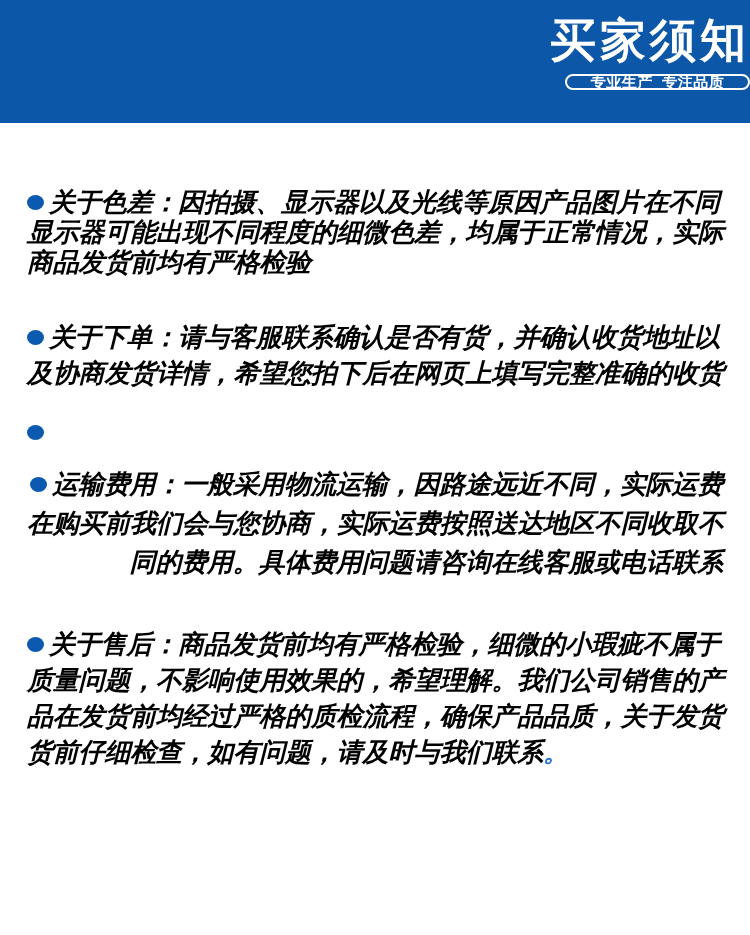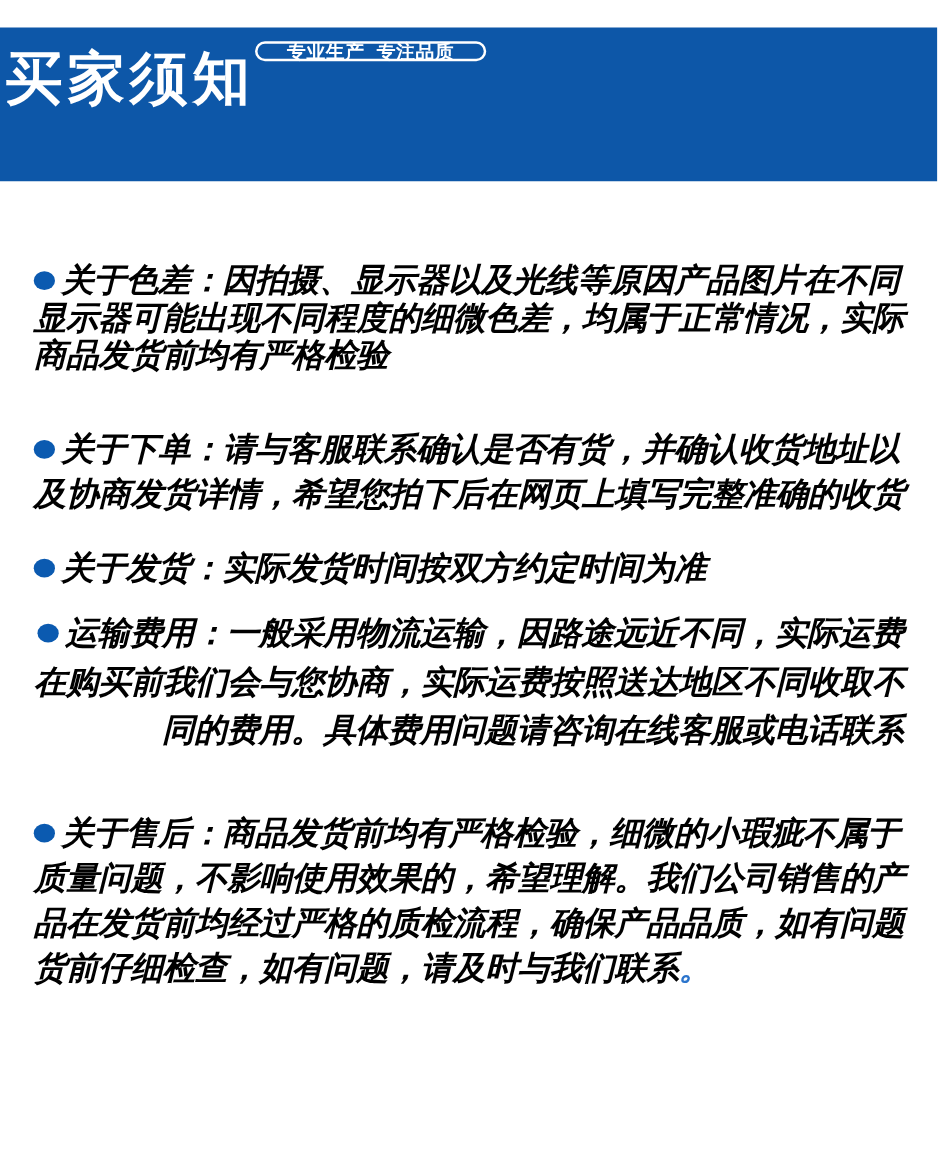--- a/index.html
+++ b/index.html
@@ -10,26 +10,25 @@
   }
   .page {
     position: relative;
     width: 750px;
     height: 935px;
     background: #ffffff;
     overflow: hidden;
   }
   
   .banner {
-    margin-top: 22px;
     height: 123px;
     background: var(--brand-blue, #0d57a8);
     display: flex;
-    flex-direction: row;
-    align-items: flex-start;
+    flex-direction: column;
+    align-items: flex-end;
   }
   .banner-title {
     margin-top: 17px;
     font-size: 46px;
     line-height: 1;
     font-weight: bold;
     color: #ffffff;
     letter-spacing: 4px;
     text-indent: 4px;
   }
@@ -102,30 +101,30 @@
       <div class="line">显示器可能出现不同程度的细微色差，均属于正常情况，实际</div>
       <div class="line">商品发货前均有严格检验</div>
     </div>
 
     <div class="para lh36 m-p2">
       <div class="line"><span class="bullet"></span><span>关于下单：请与客服联系确认是否有货，并确认收货地址以</span></div>
       <div class="line">及协商发货详情，希望您拍下后在网页上填写完整准确的收货</div>
     </div>
 
     <div class="para lh36 m-p3">
-      <div class="line"><span class="bullet"></span><span>关于发货：实际发货时间按双方约定时间为准</span></div>
+      <div class="line"><span class="bullet"></span></div>
     </div>
 
     <div class="para lh39 m-p4">
       <div class="line"><span class="bullet"></span><span>运输费用：一般采用物流运输，因路途远近不同，实际运费</span></div>
       <div class="line">在购买前我们会与您协商，实际运费按照送达地区不同收取不</div>
       <div class="line">同的费用。具体费用问题请咨询在线客服或电话联系</div>
     </div>
 
     <div class="para lh36 m-p5">
       <div class="line"><span class="bullet"></span><span>关于售后：商品发货前均有严格检验，细微的小瑕疵不属于</span></div>
       <div class="line">质量问题，不影响使用效果的，希望理解。我们公司销售的产</div>
-      <div class="line">品在发货前均经过严格的质检流程，确保产品品质，如有问题</div>
+      <div class="line">品在发货前均经过严格的质检流程，确保产品品质，关于发货</div>
       <div class="line"><span>货前仔细检查，如有问题，请及时与我们联系</span><span class="blue-period">。</span></div>
     </div>
 
   </div>
 </div>
 
 </body></html>

